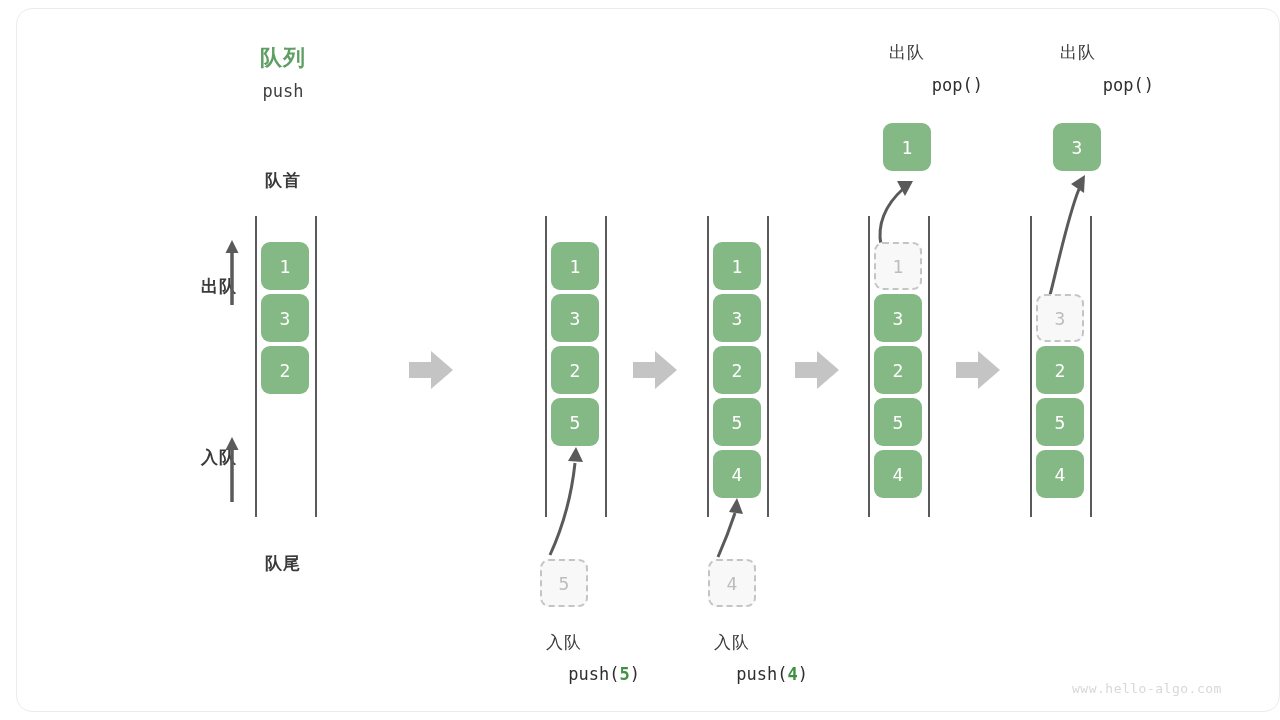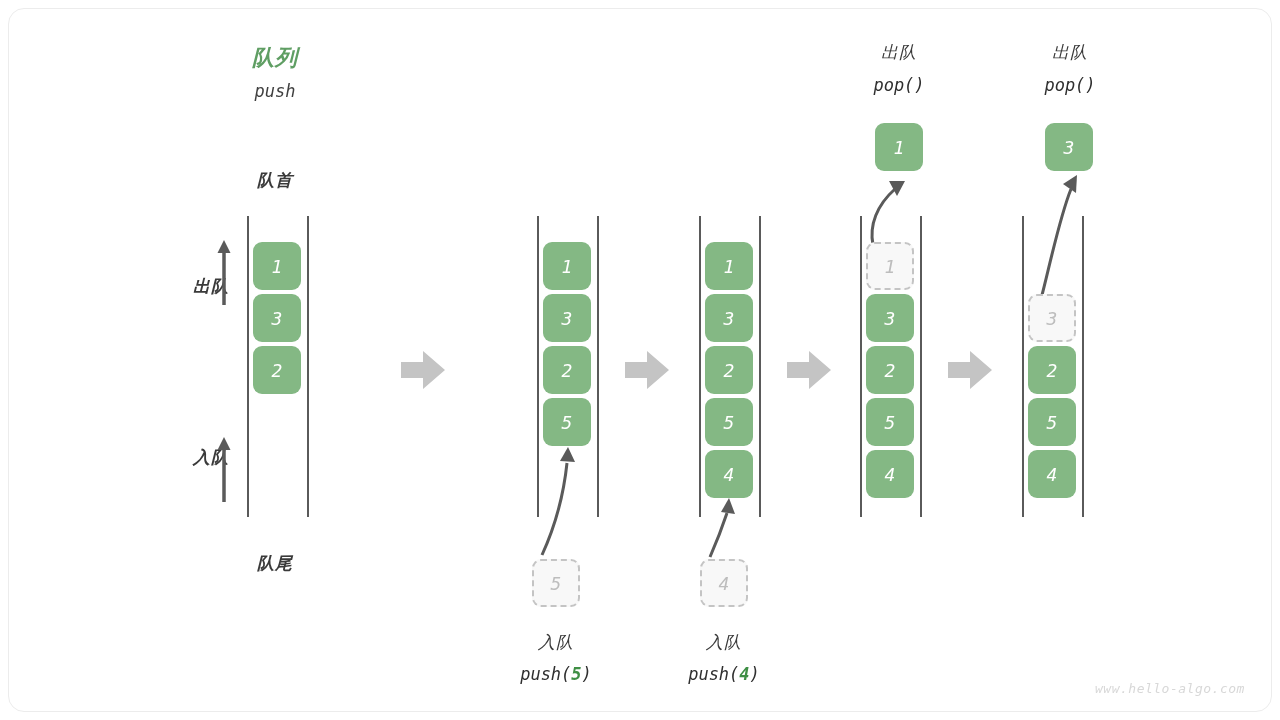--- a/index.html
+++ b/index.html
@@ -3,28 +3,27 @@
 <meta charset="utf-8">
 <style>
   html, body {
     margin: 0; padding: 0;
     width: 1280px; height: 720px;
     background: #ffffff;
     font-family: "Liberation Sans", "DejaVu Sans", sans-serif;
   }
   #card {
     position: absolute;
-    left: 8px; top: 8px;
+    left: 16px; top: 8px;
     width: 1264px; height: 704px;
     background: #ffffff;
     border: 1px solid #ececec;
     border-radius: 16px;
     box-sizing: border-box;
     overflow: hidden;
-    font-style: italic;
   }
   .abs { position: absolute; }
 
   
   .title-cn {
     font-weight: bold;
     font-size: 22px;
     color: #5f9e63;
     text-align: center;
     letter-spacing: 1px;
@@ -45,30 +44,29 @@
   .op-label-cn {
     font-size: 17px;
     color: #3a3a3a;
     text-align: center;
     letter-spacing: 1px;
   }
   .op-label-code {
     font-family: "DejaVu Sans Mono", "Liberation Mono", monospace;
     font-size: 17px;
     color: #2f2f2f;
-    text-align: center;
+    text-align: right;
     white-space: pre;
   }
   .op-label-code .hl { color: #3f8f45; font-weight: bold; }
   .footer {
     font-family: "DejaVu Sans Mono", "Liberation Mono", monospace;
     font-size: 13px;
     color: #d8d8d8;
     letter-spacing: 0.5px;
-    margin-left: 31px;
   }
 
   
   .rail {
     position: absolute;
     width: 1.5px;
     background: #5a5a5a;
   }
 
   

